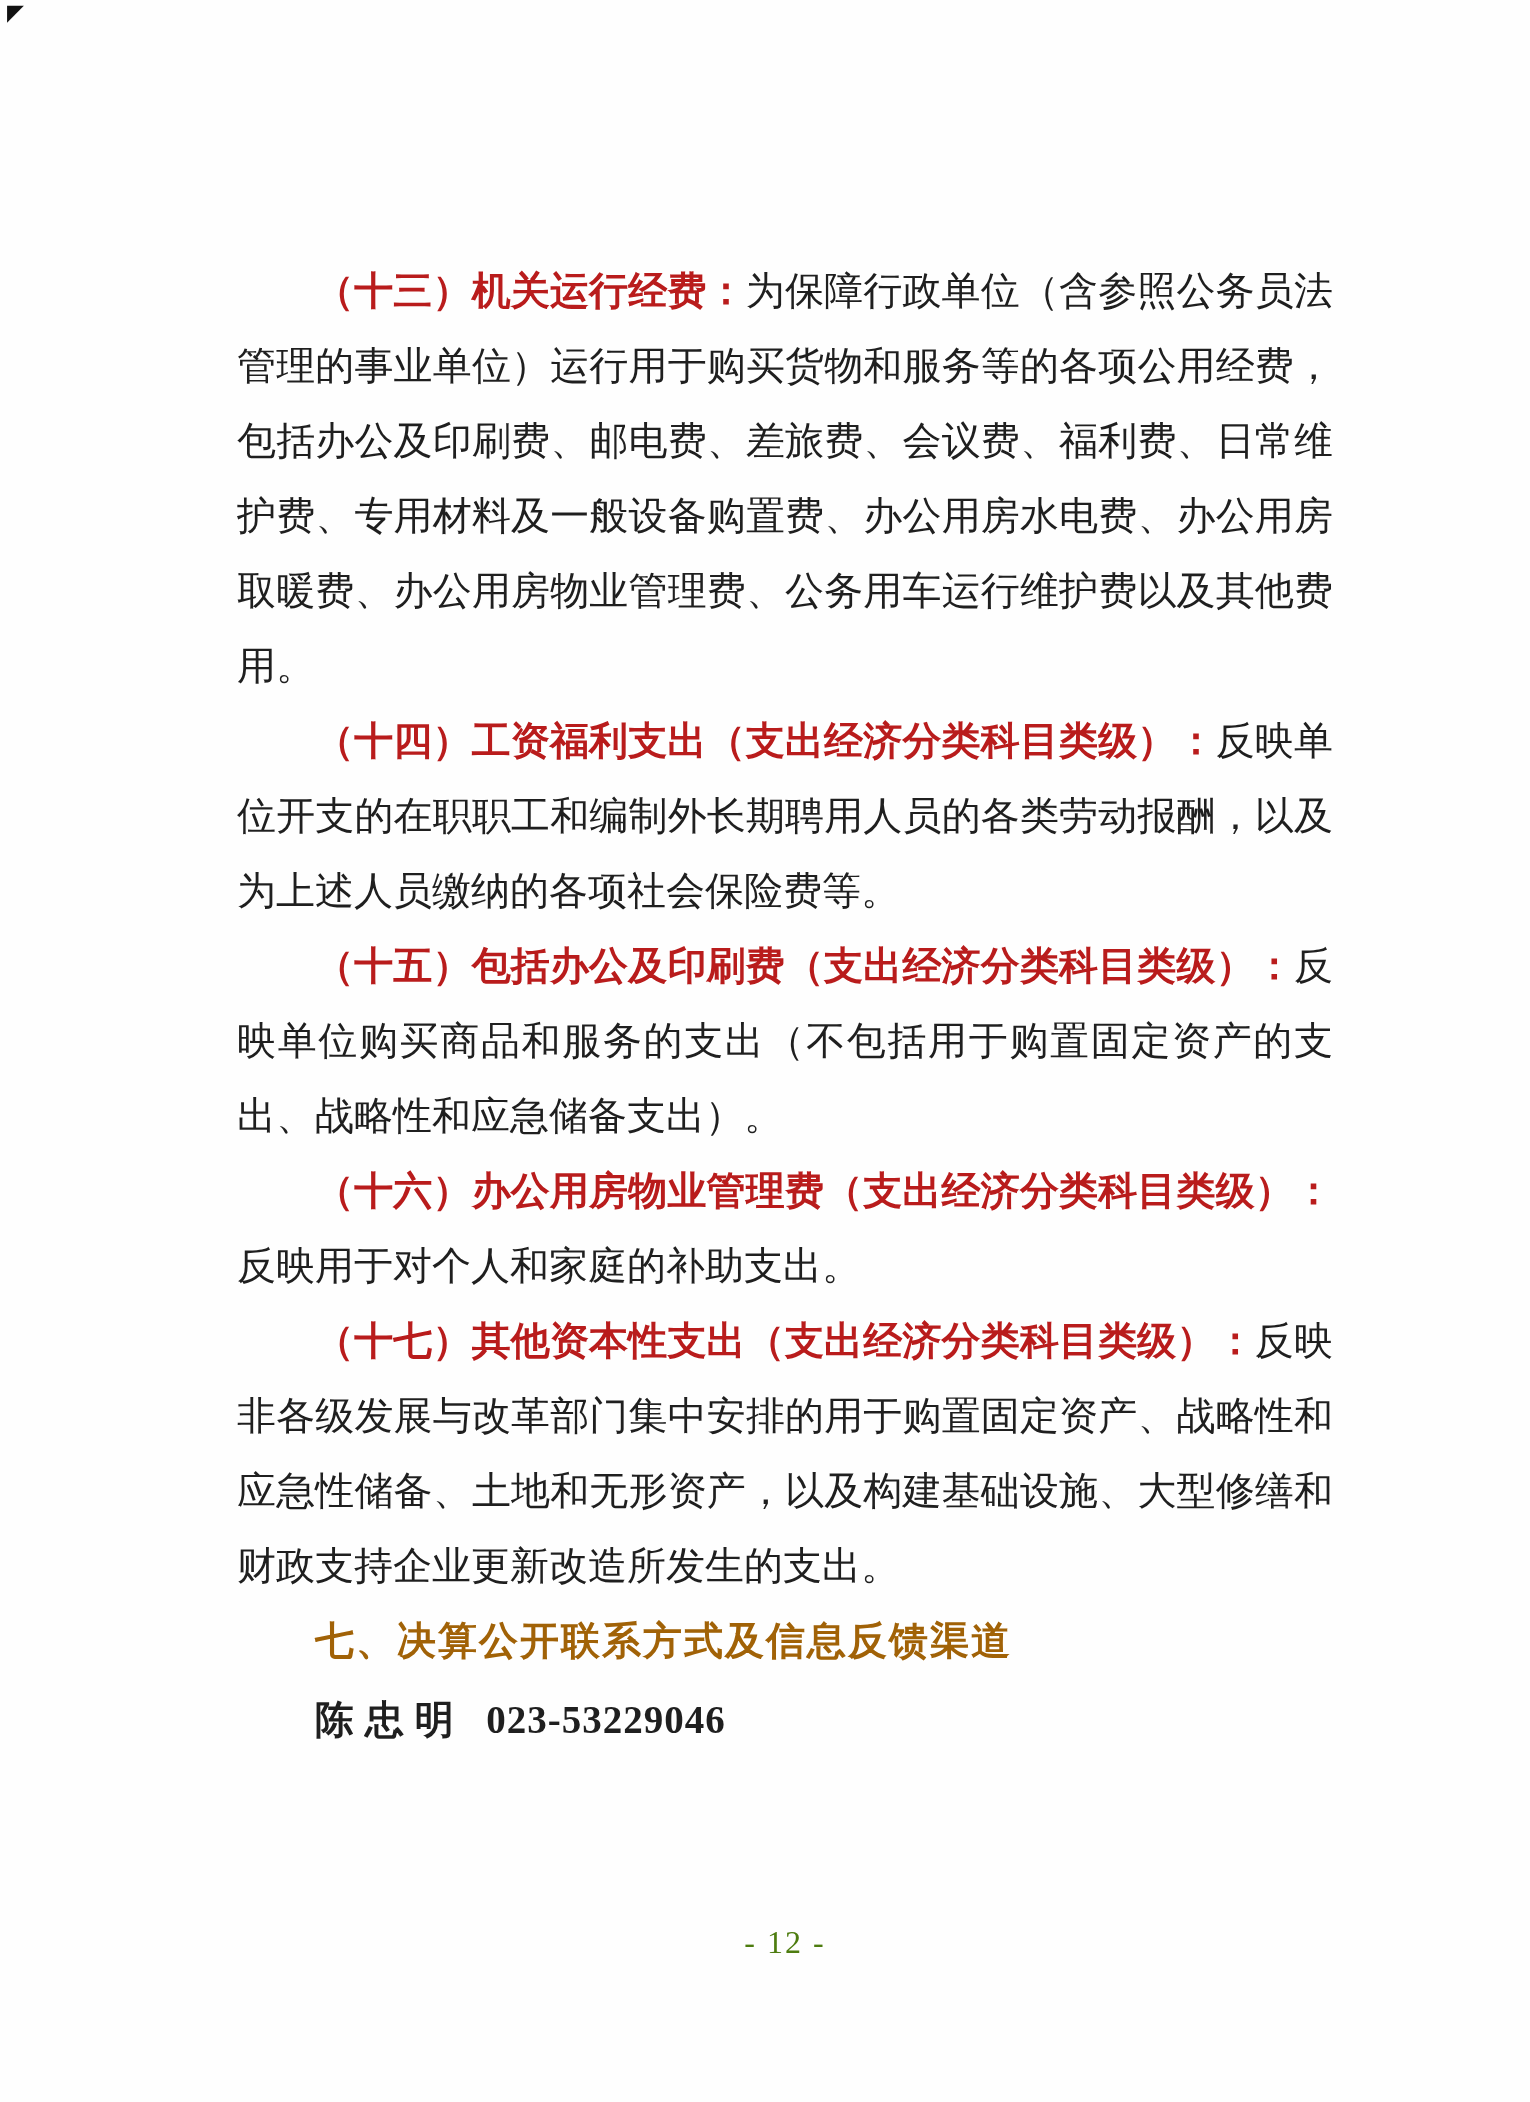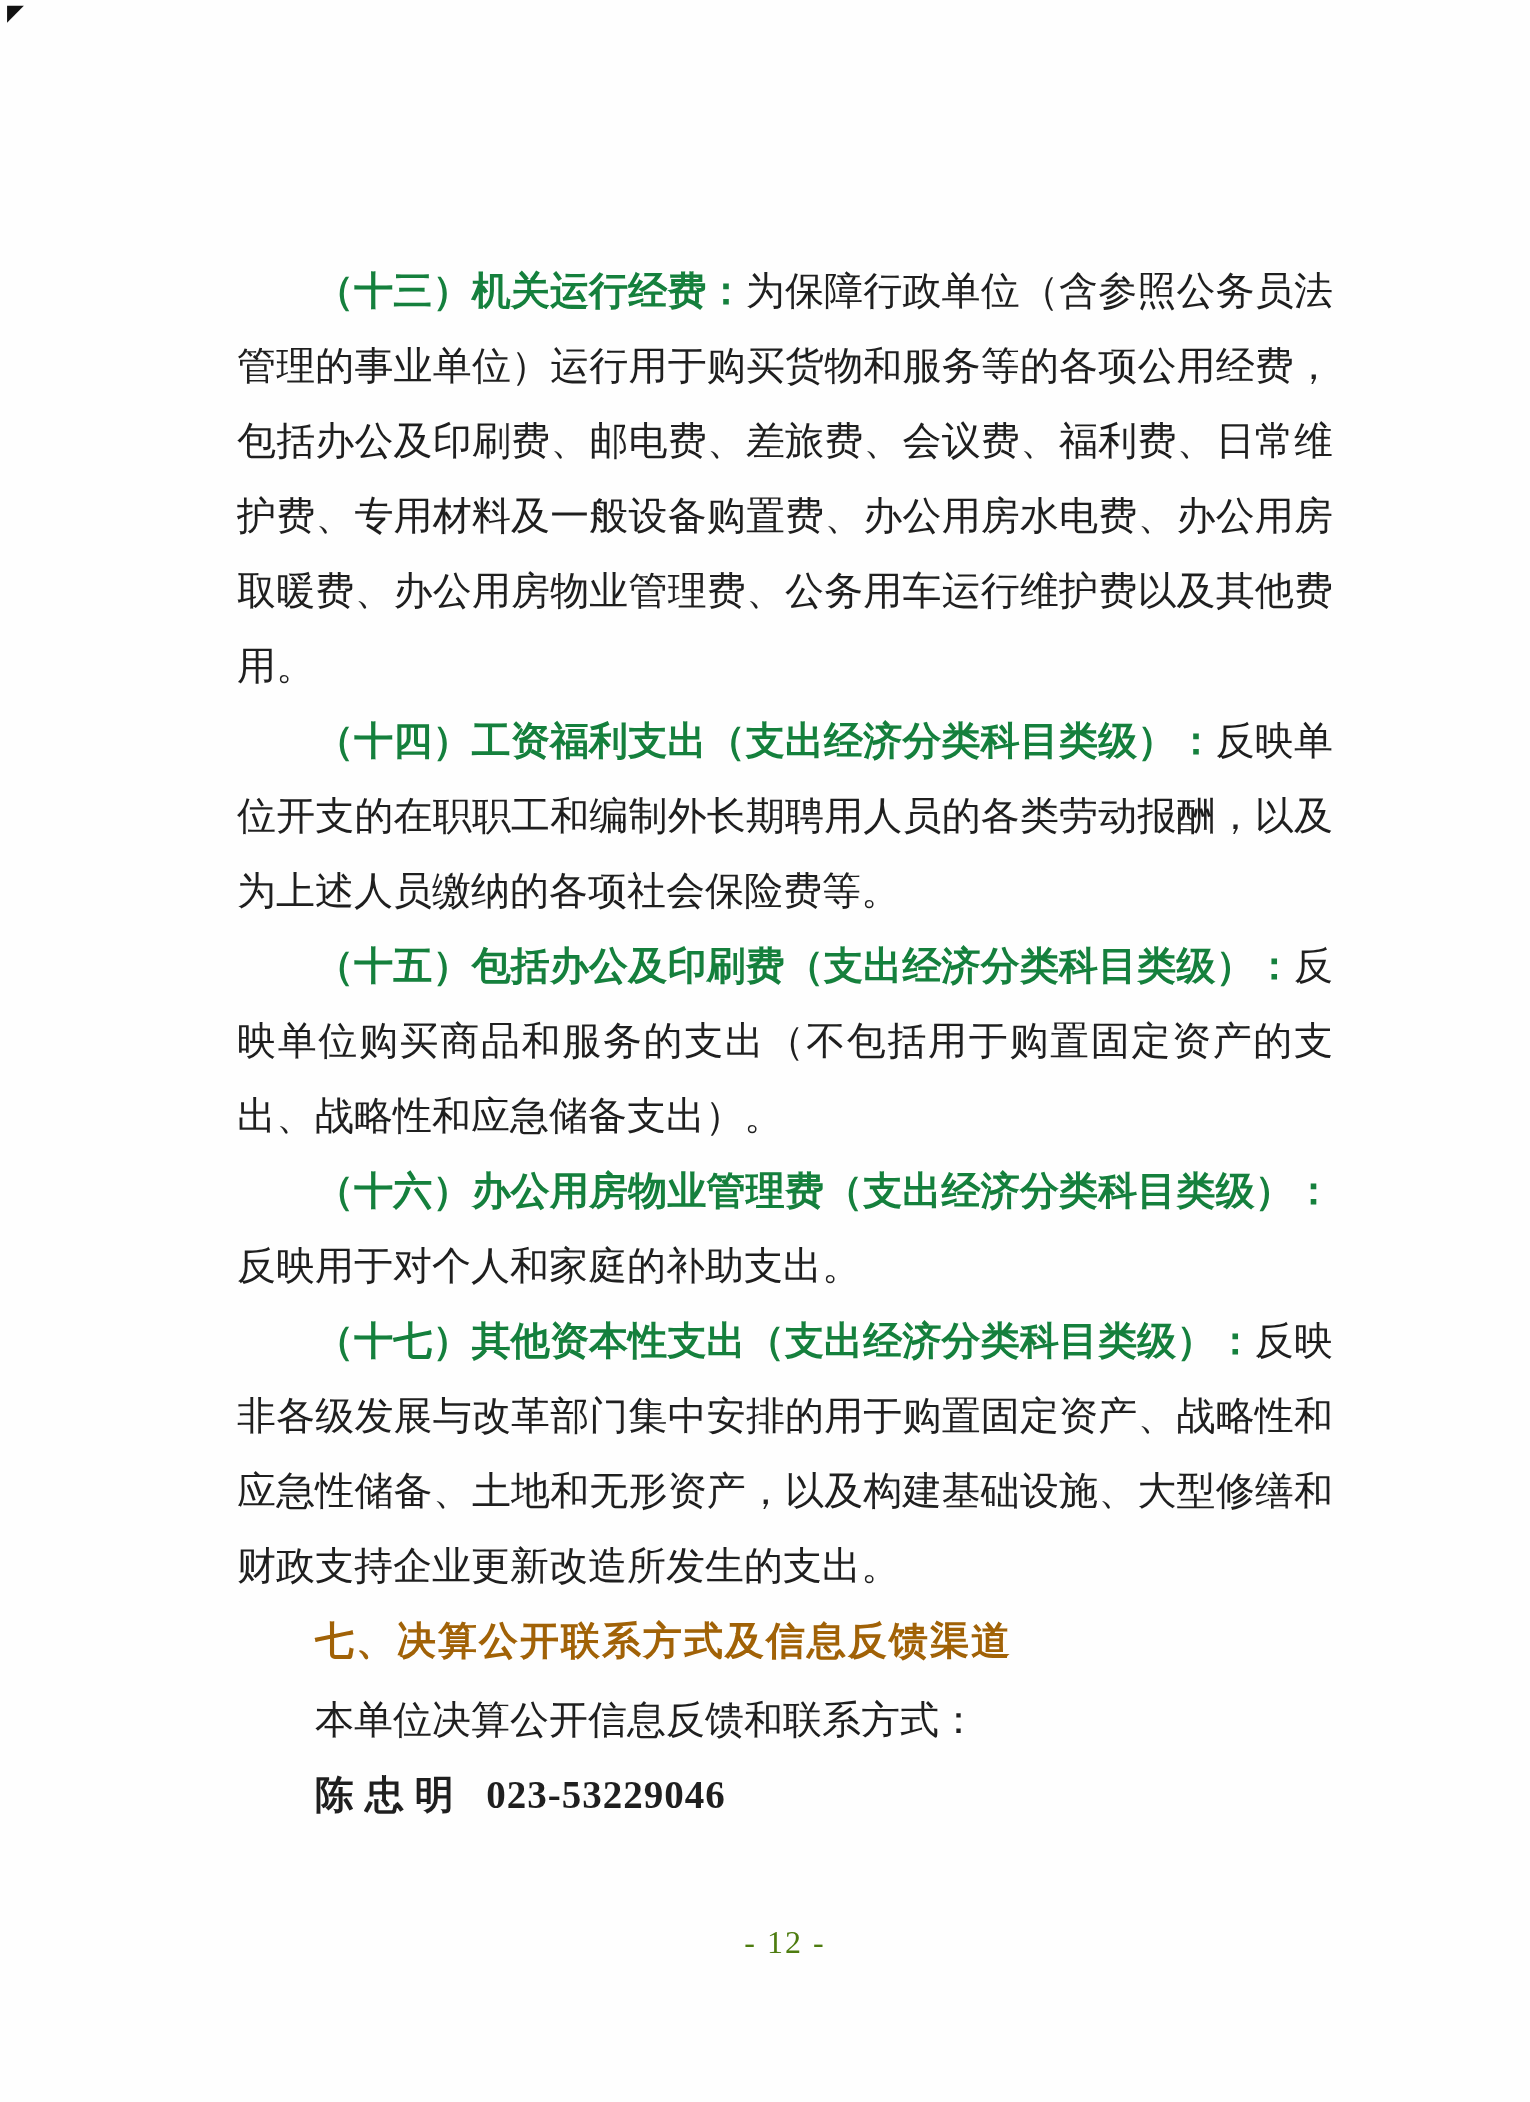--- a/index.html
+++ b/index.html
@@ -40,21 +40,21 @@
     text-align: justify;
     text-indent: 78px;
     color: #1f1f1f;
     letter-spacing: 0;
   }
   p.para .run {
     color: inherit;
   }
   p.para .bold {
     font-weight: 700;
-    color: #15803d;
+    color: #b91c1c;
   }
   
   p.para-heading .run {
     font-family: Liberation Mono, monospace;
     font-weight: 700;
     color: #a16207;
     letter-spacing: 2px;
   }
   
   p.para-contact {
@@ -90,21 +90,20 @@
 
   <span class="corner-mark">◤</span>
 
   <div class="content">
       <p class="para para-body"><span class="run bold">（十三）机关运行经费：</span><span class="run">为保障行政单位（含参照公务员法管理的事业单位）运行用于购买货物和服务等的各项公用经费，包括办公及印刷费、邮电费、差旅费、会议费、福利费、日常维护费、专用材料及一般设备购置费、办公用房水电费、办公用房取暖费、办公用房物业管理费、公务用车运行维护费以及其他费用。</span></p>
       <p class="para para-body"><span class="run bold">（十四）工资福利支出（支出经济分类科目类级）：</span><span class="run">反映单位开支的在职职工和编制外长期聘用人员的各类劳动报酬，以及为上述人员缴纳的各项社会保险费等。</span></p>
       <p class="para para-body"><span class="run bold">（十五）包括办公及印刷费（支出经济分类科目类级）：</span><span class="run">反映单位购买商品和服务的支出（不包括用于购置固定资产的支出、战略性和应急储备支出）。</span></p>
       <p class="para para-body"><span class="run bold">（十六）办公用房物业管理费（支出经济分类科目类级）：</span><span class="run">反映用于对个人和家庭的补助支出。</span></p>
       <p class="para para-body"><span class="run bold">（十七）其他资本性支出（支出经济分类科目类级）：</span><span class="run">反映非各级发展与改革部门集中安排的用于购置固定资产、战略性和应急性储备、土地和无形资产，以及构建基础设施、大型修缮和财政支持企业更新改造所发生的支出。</span></p>
       <p class="para para-heading"><span class="run bold">七、决算公开联系方式及信息反馈渠道</span></p>
-      <p class="para para-body"><span class="run">本单位决算公开信息反馈和联系方式：</span></p>
       <p class="para para-contact"><span class="run contact-name">陈忠明</span><span class="run contact-phone">023-53229046</span></p>
     </div>
 
   <div class="page-footer">
     <span class="page-number">- 12 -</span>
   </div>
 
 </div>
 
 </body></html>

